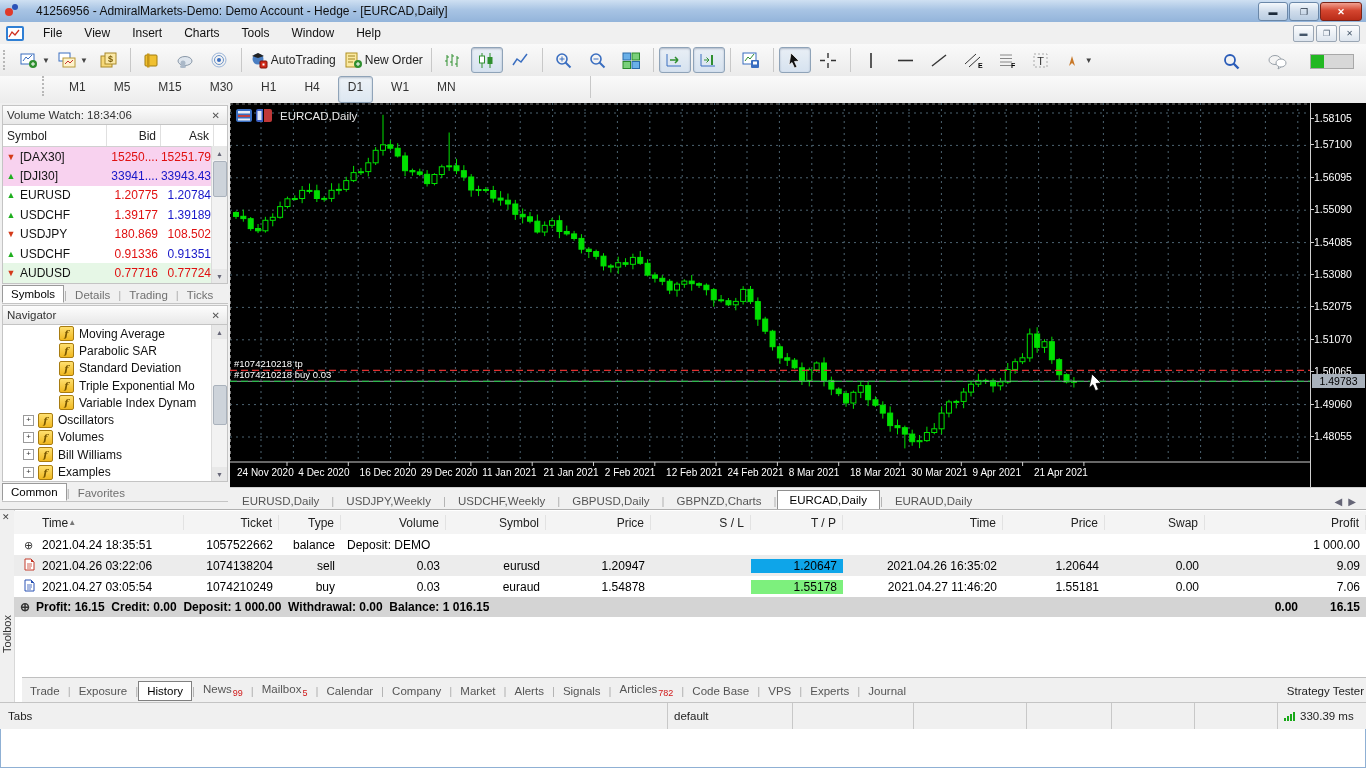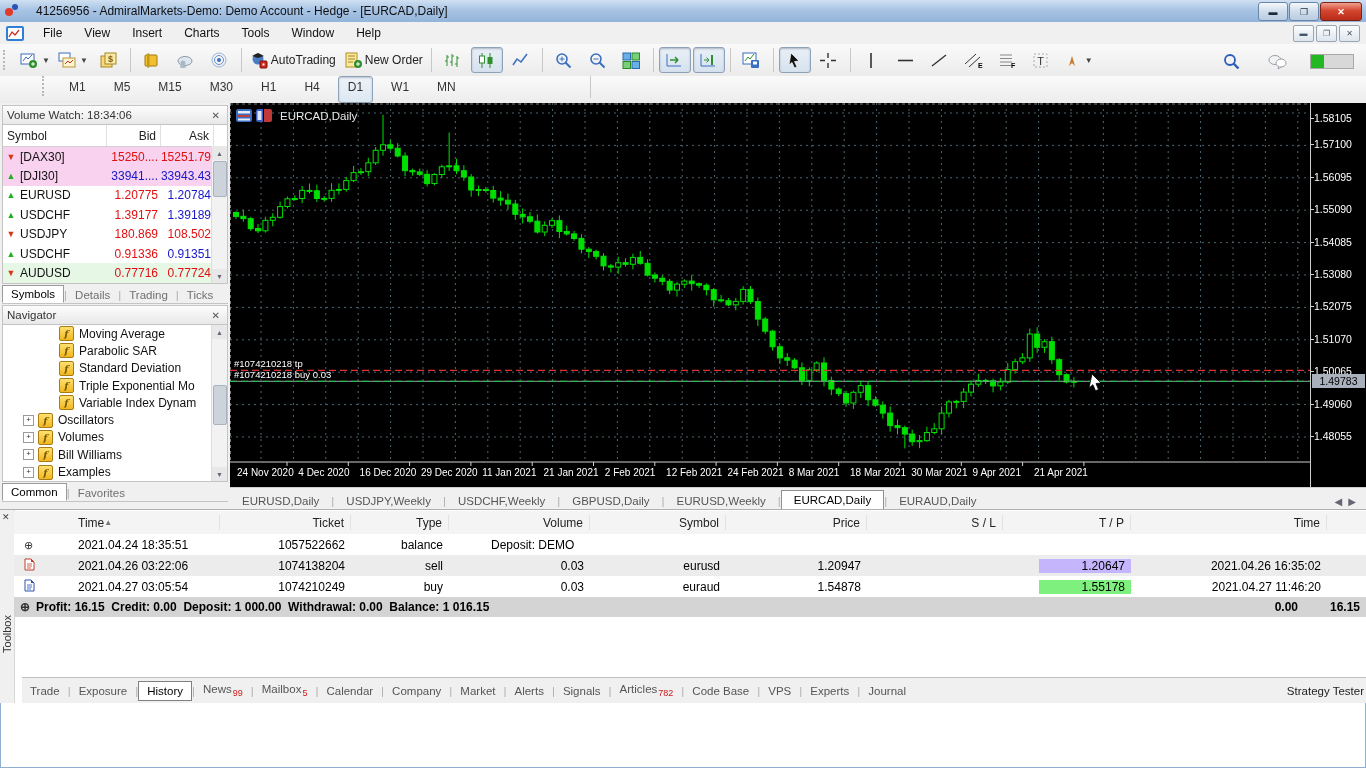--- a/index.html
+++ b/index.html
@@ -96,21 +96,21 @@
   .ctab.active{background:#fff;border:1px solid #909090;border-bottom:1px solid #fff;color:#000;}
   .ctab-sep{color:#b0b0b0;padding:3px 0;}
   #ctab-arrows{margin-left:auto;display:flex;gap:6px;padding:0 10px 3px 0;color:#667;font-size:10px;}
   
   #toolbox{position:absolute;left:0;top:509px;width:1366px;height:193px;background:#fff;border-top:1px solid #b0b0b0;}
   #tb-strip{position:absolute;left:0;top:0;width:14px;height:193px;background:#f0f0f0;border-right:1px solid #d8d8d8;}
   #tb-strip .x{position:absolute;left:2px;top:2px;font-size:9px;color:#444;}
   #tb-strip .vlabel{position:absolute;left:-28px;top:118px;width:70px;transform:rotate(-90deg);transform-origin:center;
     font-size:11px;color:#333;text-align:center;}
   .hrow{display:grid;grid-template-columns:22px 148px 95px 62px 105px 100px 105px 100px 92px 160px 102px 100px 1fr;
-    align-items:center;height:21px;gap:36px;}
+    align-items:center;height:21px;}
   .hrow div{padding:0 6px;overflow:hidden;white-space:nowrap;}
   .hrow .r{text-align:right;}
   #h-head{position:absolute;left:14px;top:1px;width:1352px;height:23px;background:#f4f4f4;border-bottom:1px solid #d0d0d0;color:#222;}
   #h-head .hrow{height:23px;}
   #h-head .hc{border-right:1px solid #e2e2e2;height:15px;display:flex;align-items:center;}
   #h-head .hc.r{justify-content:flex-end;}
   #h-rows{position:absolute;left:14px;top:24px;width:1352px;}
   .docic{width:11px;height:13px;margin-left:4px;}
   #h-summary{position:absolute;left:14px;top:87px;width:1352px;height:20px;background:#d4d4d4;
     font-weight:bold;display:grid;grid-template-columns:22px 1066px 102px 100px 1fr;align-items:center;}
@@ -882,21 +882,21 @@
 
   <div id="charttabs">
       <span class="ctab">EURUSD,Daily</span>
       <span class="ctab-sep">|</span>
       <span class="ctab">USDJPY,Weekly</span>
       <span class="ctab-sep">|</span>
       <span class="ctab">USDCHF,Weekly</span>
       <span class="ctab-sep">|</span>
       <span class="ctab">GBPUSD,Daily</span>
       <span class="ctab-sep">|</span>
-      <span class="ctab">EURUSD,Weekly</span>
+      <span class="ctab">GBPNZD,Charts</span>
       <span class="ctab-sep">|</span>
       <span class="ctab active">EURCAD,Daily</span>
       <span class="ctab-sep">|</span>
       <span class="ctab">EURAUD,Daily</span>
       <span id="ctab-arrows">
         <span>◀</span>
         <span>▶</span>
       </span>
     </div>
 
@@ -942,21 +942,21 @@
                 <path d="M7 1v3h3z" fill="#c43a2a"></path>
                 <path d="M3 6h5M3 8h5M3 10h4" stroke="#c43a2a" stroke-width="0.8"></path>
               </svg></span></div>
           <div>2021.04.26 03:22:06</div>
           <div class="r">1074138204</div>
           <div class="r">sell</div>
           <div class="r">0.03</div>
           <div class="r">eurusd</div>
           <div class="r">1.20947</div>
           <div class="r"></div>
-          <div class="r" style="background:#c4b5fd">1.20647</div>
+          <div class="r" style="background:#0ea5e9">1.20647</div>
           <div class="r">2021.04.26 16:35:02</div>
           <div class="r">1.20644</div>
           <div class="r">0.00</div>
           <div class="r">9.09</div>
         </div>
         <div class="hrow" style="background: rgb(255, 255, 255);">
           <div><span><svg class="docic" width="11" height="13" viewBox="0 0 11 13">
                 <path d="M1 1h6l3 3v8H1z" fill="#fff" stroke="#2a52b4"></path>
                 <path d="M7 1v3h3z" fill="#2a52b4"></path>
                 <path d="M3 6h5M3 8h5M3 10h4" stroke="#2a52b4" stroke-width="0.8"></path>
@@ -1042,14 +1042,34 @@
           <span>Experts</span>
         </span>
         <span class="btab-sep">|</span>
         <span class="btab">
           <span>Journal</span>
         </span>
         <span class="right">Strategy Tester</span>
       </div>
   </div>
 
+  <div id="statusbar">
+    <span class="cellL">Tabs</span>
+    <span class="scell" style="width:112px;">
+        <span>default</span>
+      </span>
+    <span class="scell" style="width:108px;"></span>
+    <span class="scell" style="width:100px;"></span>
+    <span class="scell" style="width:72px;"></span>
+    <span class="scell" style="width:70px;"></span>
+    <span class="scell" style="width:70px;"></span>
+    <span class="scell" style="width:76px;">
+      <span id="sig">
+          <i style="height:3px"></i>
+          <i style="height:5px"></i>
+          <i style="height:7px"></i>
+          <i style="height:9px"></i>
+        </span>
+      <span>330.39 ms</span>
+    </span>
+  </div>
 
 </div>
 
 </body></html>

